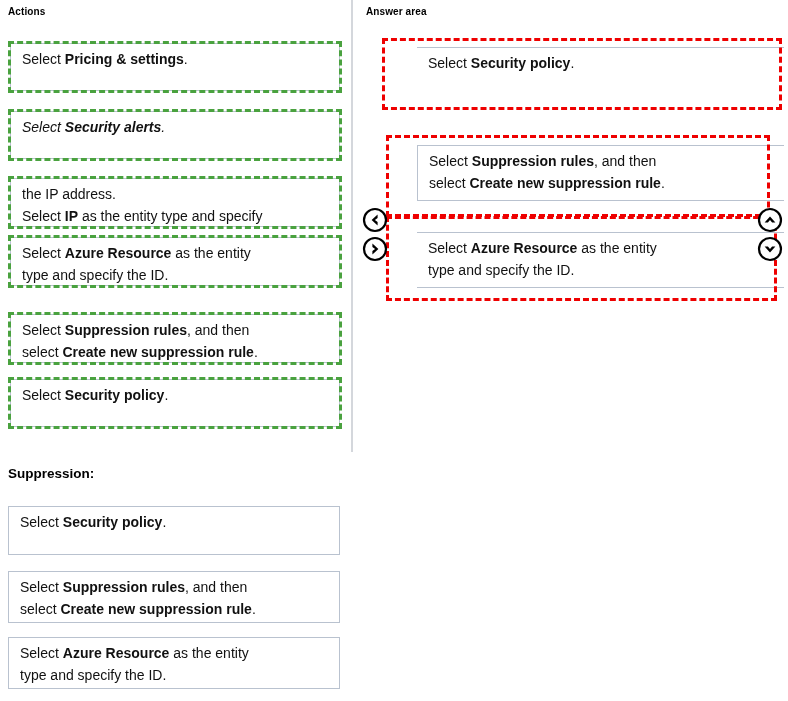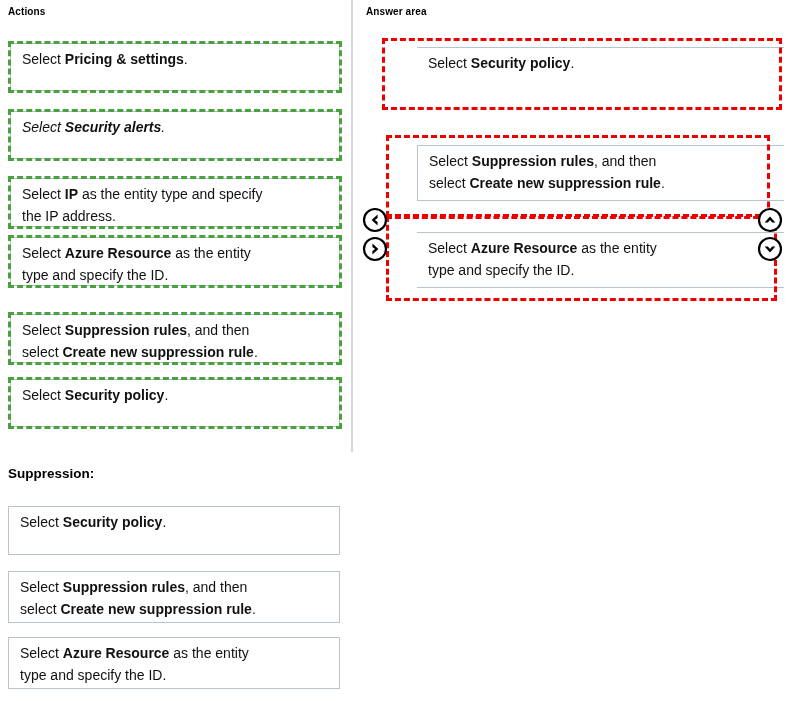--- a/index.html
+++ b/index.html
@@ -104,22 +104,22 @@
     <div class="line"><span>Select </span><b>Pricing &amp; settings</b><span>.</span></div>
   </div>
 <div class="green-ring layer-ring" style="left:8px; top:41px; width:334px; height:52px;"></div>
 
 <div class="card layer-card" style="left:10px; top:111px; width:330px; height:48px;font-style:italic;">
     <div class="line"><span>Select </span><b>Security alerts</b><span>.</span></div>
   </div>
 <div class="green-ring layer-ring" style="left:8px; top:109px; width:334px; height:52px;"></div>
 
 <div class="card layer-card" style="left:10px; top:178px; width:330px; height:49px;">
+    <div class="line"><span>the IP address.</span></div>
     <div class="line"><span>Select </span><b>IP</b><span> as the entity type and specify</span></div>
-    <div class="line"><span>the IP address.</span></div>
   </div>
 <div class="green-ring layer-ring" style="left:8px; top:176px; width:334px; height:53px;"></div>
 
 <div class="card layer-card" style="left:10px; top:237px; width:330px; height:49px;">
     <div class="line"><span>Select </span><b>Azure Resource</b><span> as the entity</span></div>
     <div class="line"><span>type and specify the ID.</span></div>
   </div>
 <div class="green-ring layer-ring" style="left:8px; top:235px; width:334px; height:53px;"></div>
 
 <div class="card layer-card" style="left:10px; top:314px; width:330px; height:49px;">

